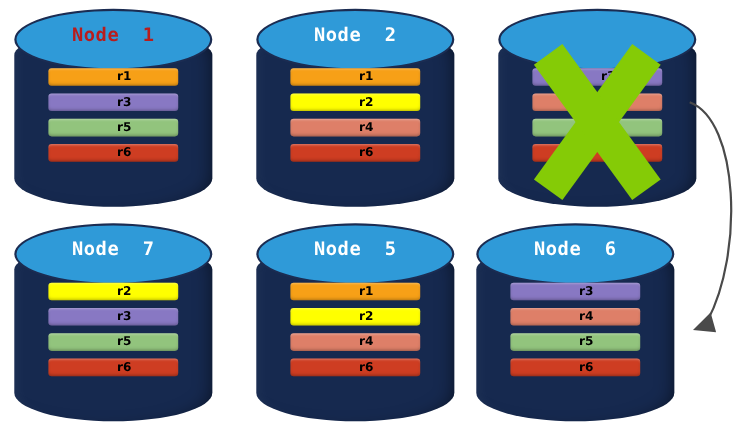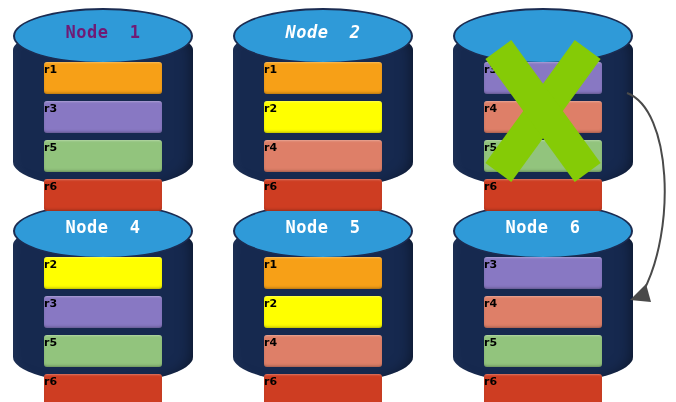--- a/index.html
+++ b/index.html
@@ -73,30 +73,32 @@
   .records {
     position: absolute;
     left: 31px;
     top: 54px;
     width: 118px;
     z-index: 3;
   }
 
   .record {
     position: relative;
-    height: 32px;
+    height: 16px;
     margin-bottom: 7px;
     border-radius: 3px;
+    text-align: center;
     color: #000000;
     font-family: "DejaVu Sans", sans-serif;
     font-size: 11px;
     font-weight: bold;
     line-height: 16px;
     box-shadow: inset 0 -2px 3px -1px rgba(0,0,0,0.30),
                 inset 0 2px 2px -1px rgba(255,255,255,0.30);
+    padding-left: 20px;
   }
   .record:last-child { margin-bottom: 16px; }
 
   
   .fail-cross {
     position: absolute;
     left: 30px;
     top: 33px;
     width: 120px;
     height: 140px;
@@ -126,33 +128,33 @@
   }
 </style>
 </head>
 <body style="background: rgb(255, 255, 255);">
 
 <div id="canvas">
 
   <div class="node" id="node-1" style="left:13px; top:8px;">
     <div class="cyl-body" style="background: rgb(22, 41, 79);"></div>
     <div class="cyl-top" style="background: rgb(47, 154, 216); border-color: rgb(27, 44, 82);"></div>
-    <div class="node-title" style="color: #701a75;">Node  1</div>
+    <div class="node-title" style="color: #b91c1c;">Node  1</div>
     <div class="records">
       <div class="record" style="background: rgb(247, 160, 23); color: rgb(0, 0, 0);">r1</div>
       <div class="record" style="background: rgb(136, 120, 195); color: rgb(0, 0, 0);">r3</div>
       <div class="record" style="background: rgb(146, 196, 125); color: rgb(0, 0, 0);">r5</div>
       <div class="record" style="background: rgb(206, 61, 34); color: rgb(0, 0, 0);">r6</div>
     </div>
   </div>
 
   <div class="node" id="node-2" style="left:233px; top:8px;">
     <div class="cyl-body" style="background: rgb(22, 41, 79);"></div>
     <div class="cyl-top" style="background: rgb(47, 154, 216); border-color: rgb(27, 44, 82);"></div>
-    <div class="node-title" style="color: rgb(255, 255, 255); font-style: italic;">Node  2</div>
+    <div class="node-title" style="color: rgb(255, 255, 255);">Node  2</div>
     <div class="records">
       <div class="record" style="background: rgb(247, 160, 23); color: rgb(0, 0, 0);">r1</div>
       <div class="record" style="background: rgb(255, 255, 0); color: rgb(0, 0, 0);">r2</div>
       <div class="record" style="background: rgb(222, 127, 104); color: rgb(0, 0, 0);">r4</div>
       <div class="record" style="background: rgb(206, 61, 34); color: rgb(0, 0, 0);">r6</div>
     </div>
   </div>
 
   <div class="node" id="node-3" style="left:453px; top:8px;">
     <div class="cyl-body" style="background: rgb(22, 41, 79);"></div>
@@ -165,42 +167,42 @@
     </div>
     <div class="fail-cross">
       <div class="bar a" style="background: rgb(133, 203, 6);"></div>
       <div class="bar b" style="background: rgb(133, 203, 6);"></div>
     </div>
   </div>
 
   <div class="node" id="node-4" style="left:13px; top:203px;">
     <div class="cyl-body" style="background: rgb(22, 41, 79);"></div>
     <div class="cyl-top" style="background: rgb(47, 154, 216); border-color: rgb(27, 44, 82);"></div>
-    <div class="node-title" style="color: rgb(255, 255, 255);">Node  4</div>
+    <div class="node-title" style="color: rgb(255, 255, 255);">Node  7</div>
     <div class="records">
       <div class="record" style="background: rgb(255, 255, 0); color: rgb(0, 0, 0);">r2</div>
       <div class="record" style="background: rgb(136, 120, 195); color: rgb(0, 0, 0);">r3</div>
       <div class="record" style="background: rgb(146, 196, 125); color: rgb(0, 0, 0);">r5</div>
       <div class="record" style="background: rgb(206, 61, 34); color: rgb(0, 0, 0);">r6</div>
     </div>
   </div>
 
   <div class="node" id="node-5" style="left:233px; top:203px;">
     <div class="cyl-body" style="background: rgb(22, 41, 79);"></div>
     <div class="cyl-top" style="background: rgb(47, 154, 216); border-color: rgb(27, 44, 82);"></div>
     <div class="node-title" style="color: rgb(255, 255, 255);">Node  5</div>
     <div class="records">
       <div class="record" style="background: rgb(247, 160, 23); color: rgb(0, 0, 0);">r1</div>
       <div class="record" style="background: rgb(255, 255, 0); color: rgb(0, 0, 0);">r2</div>
       <div class="record" style="background: rgb(222, 127, 104); color: rgb(0, 0, 0);">r4</div>
       <div class="record" style="background: rgb(206, 61, 34); color: rgb(0, 0, 0);">r6</div>
     </div>
   </div>
 
-  <div class="node" id="node-6" style="left:453px; top:203px;">
+  <div class="node" id="node-6" style="left:433px; top:203px;">
     <div class="cyl-body" style="background: rgb(22, 41, 79);"></div>
     <div class="cyl-top" style="background: rgb(47, 154, 216); border-color: rgb(27, 44, 82);"></div>
     <div class="node-title" style="color: rgb(255, 255, 255);">Node  6</div>
     <div class="records">
       <div class="record" style="background: rgb(136, 120, 195); color: rgb(0, 0, 0);">r3</div>
       <div class="record" style="background: rgb(222, 127, 104); color: rgb(0, 0, 0);">r4</div>
       <div class="record" style="background: rgb(146, 196, 125); color: rgb(0, 0, 0);">r5</div>
       <div class="record" style="background: rgb(206, 61, 34); color: rgb(0, 0, 0);">r6</div>
     </div>
   </div>

